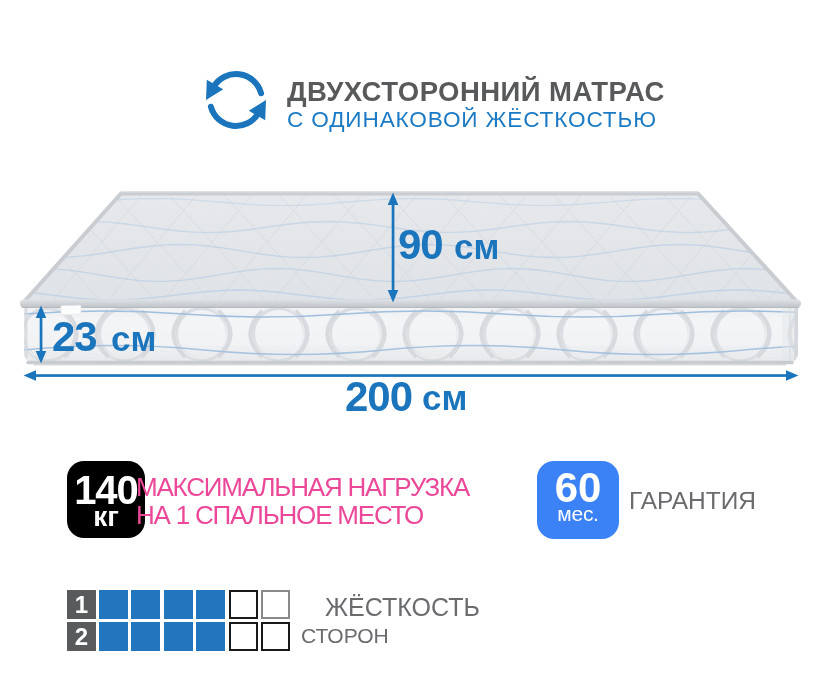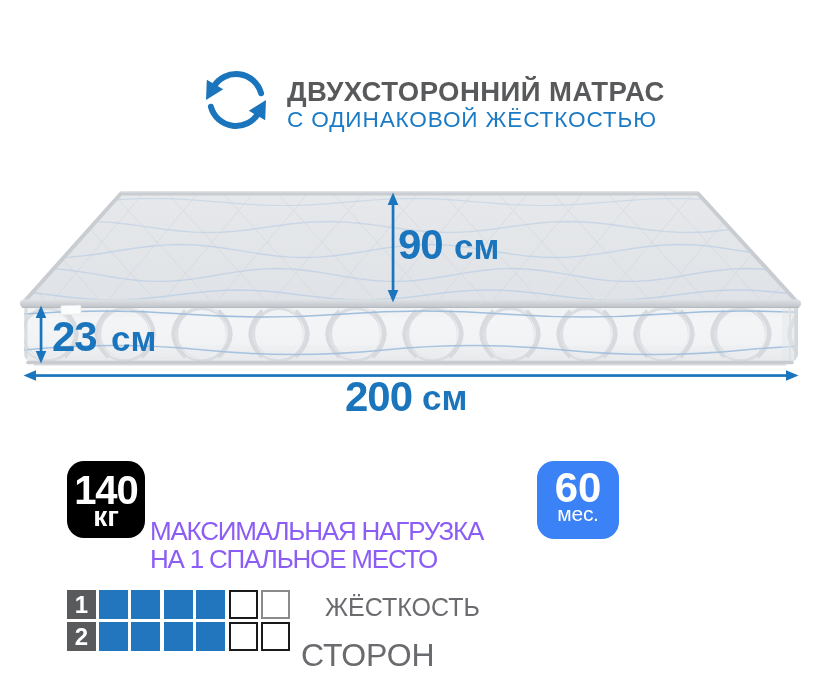--- a/index.html
+++ b/index.html
@@ -224,27 +224,28 @@
 
 <div class="abs" style="left:287px;top:75.7px;font-size:27.5px;font-weight:bold;color:#58595b;letter-spacing:0.45px;">ДВУХСТОРОННИЙ МАТРАС</div>
 
 <div class="abs" style="left:287px;top:106.7px;font-size:22.6px;color:#1b7ac4;letter-spacing:0.85px;">С ОДИНАКОВОЙ ЖЁСТКОСТЬЮ</div>
 
 <div class="abs" style="left:67px;top:461px;width:78px;height:77px;background:#000000;border-radius:17px;color:#ffffff;text-align:center;">
   <div style="font-size:40px;font-weight:bold;line-height:40px;margin-top:9px;letter-spacing:-1px;">140</div>
   <div style="font-size:28px;font-weight:bold;line-height:14px;">кг</div>
 </div>
 
-<div class="abs" style="left:150px;top:473.4px;font-size:26px;color:#8b5cf6;line-height:28px;letter-spacing:-1.2px;margin-top:44px;">МАКСИМАЛЬНАЯ НАГРУЗКА<br>НА 1 СПАЛЬНОЕ МЕСТО</div>
+<div class="abs" style="left:136px;top:473.4px;font-size:26px;color:#ec4899;line-height:28px;letter-spacing:-1.2px;">МАКСИМАЛЬНАЯ НАГРУЗКА<br>НА 1 СПАЛЬНОЕ МЕСТО</div>
 
 <div class="abs" style="left:537px;top:461px;width:82px;height:78px;background:#3b82f6;border-radius:17px;color:#ffffff;text-align:center;">
   <div style="font-size:42px;font-weight:bold;line-height:40px;margin-top:7px;">60</div>
   <div style="font-size:21px;font-weight:normal;line-height:25px;margin-top:-7px;letter-spacing:-0.3px;">мес.</div>
 </div>
 
+<div class="abs" style="left:629px;top:487px;font-size:24.5px;color:#6a6b6e;">ГАРАНТИЯ</div>
 
 <div class="abs" style="left:67px;top:590px;">
 
   <div class="abs" style="left:0px;top:0px;width:29px;height:29px;background:#595a5c;color:#fff;font-size:24px;font-weight:bold;text-align:center;line-height:29px;">1</div>
 
   <div class="abs" style="left:32px;top:0px;width:29px;height:29px;background:#2176bd;"></div>
   <div class="abs" style="left:64.3px;top:0px;width:29px;height:29px;background:#2176bd;"></div>
   <div class="abs" style="left:96.6px;top:0px;width:29px;height:29px;background:#2176bd;"></div>
   <div class="abs" style="left:128.9px;top:0px;width:29px;height:29px;background:#2176bd;"></div>
 
@@ -260,15 +261,15 @@
 
   <div class="abs" style="left:32px;top:0px;width:29px;height:29px;background:#2176bd;"></div>
   <div class="abs" style="left:64.3px;top:0px;width:29px;height:29px;background:#2176bd;"></div>
   <div class="abs" style="left:96.6px;top:0px;width:29px;height:29px;background:#2176bd;"></div>
   <div class="abs" style="left:128.9px;top:0px;width:29px;height:29px;background:#2176bd;"></div>
 
   <div class="abs" style="left:162px;top:0px;width:25px;height:25px;background:#fff;border:2px solid #1a1a1a;"></div>
   <div class="abs" style="left:194.3px;top:0px;width:25px;height:25px;background:#fff;border:2px solid #1a1a1a;"></div>
 </div>
 
-<div class="abs" style="left:301px;top:637px;font-size:32px;color:#6a6b6e;">СТОРОН</div>
+<div class="abs" style="left:301px;top:624px;font-size:21px;color:#6a6b6e;">СТОРОН</div>
 
 </div>
 
 </body></html>

